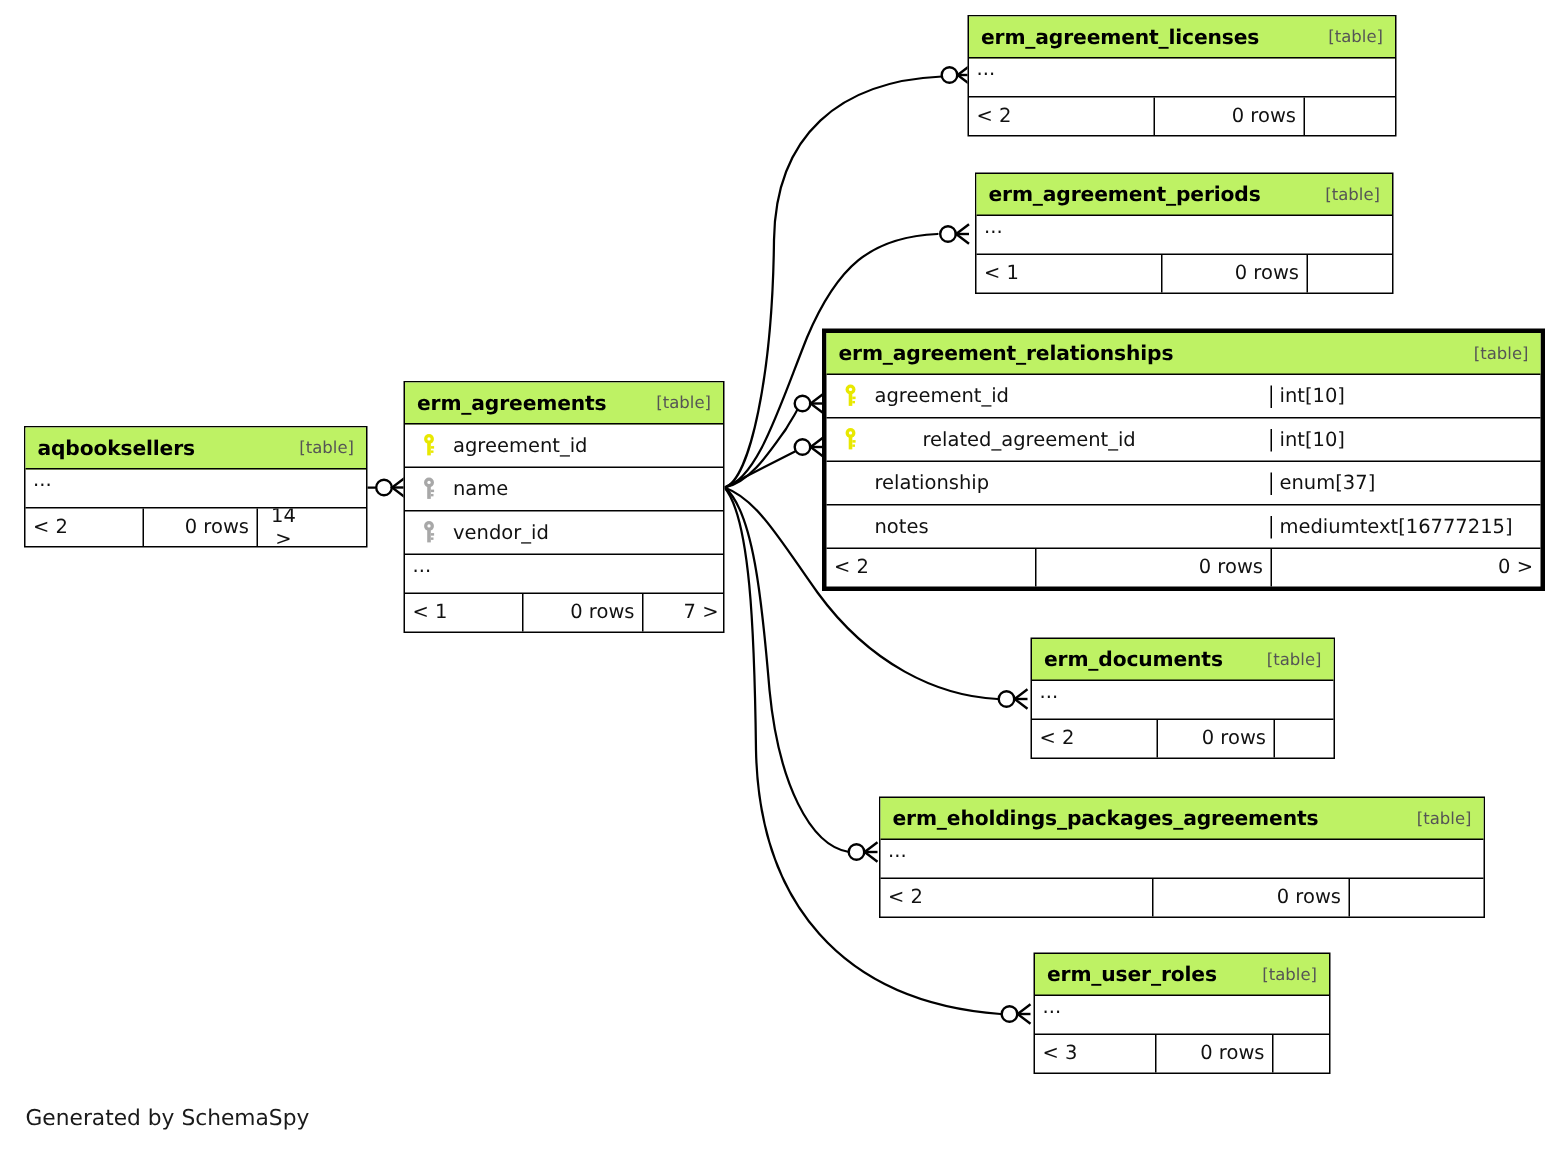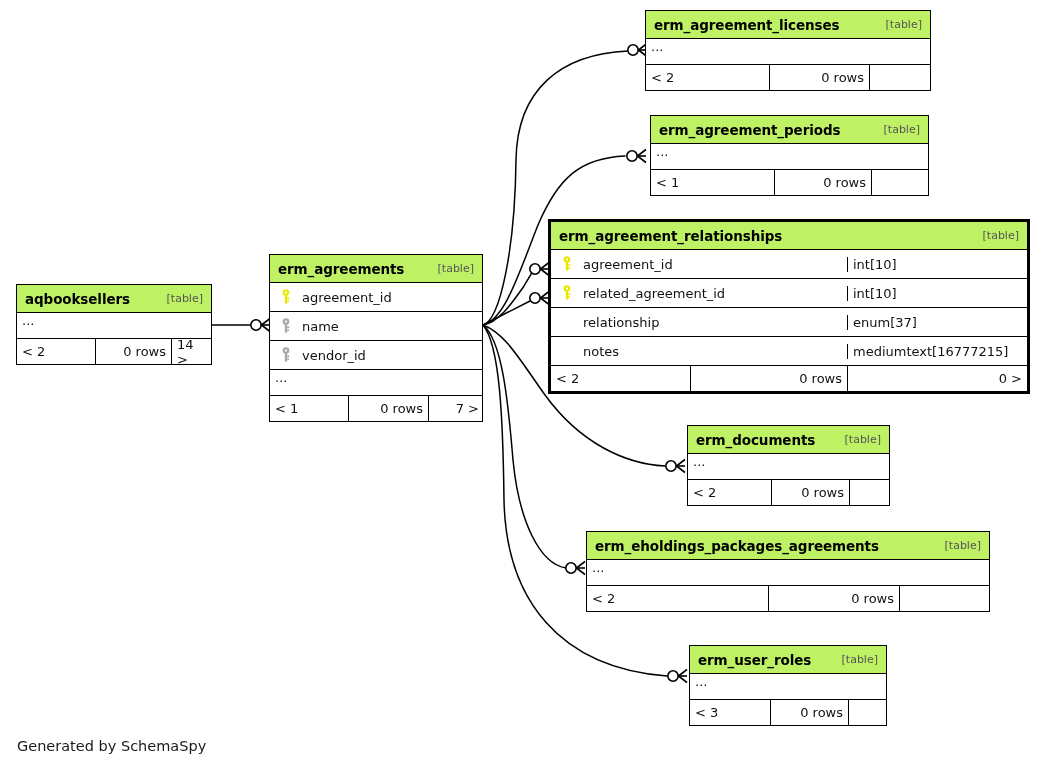--- a/index.html
+++ b/index.html
@@ -183,21 +183,21 @@
     <use href="#crowfoot" x="0" y="0" transform="translate(256,325)"></use>
     <use href="#crowfoot" x="0" y="0" transform="translate(633,50)"></use>
     <use href="#crowfoot" x="0" y="0" transform="translate(632,156)"></use>
     <use href="#crowfoot" x="0" y="0" transform="translate(535,269)"></use>
     <use href="#crowfoot" x="0" y="0" transform="translate(535,298)"></use>
     <use href="#crowfoot" x="0" y="0" transform="translate(671,466)"></use>
     <use href="#crowfoot" x="0" y="0" transform="translate(571,568)"></use>
     <use href="#crowfoot" x="0" y="0" transform="translate(673,676)"></use>
   </svg>
 
-<div class="table-node" style="left: 16px; top: 284px; width: 196px;">
+<div class="table-node" style="left: 16px; top: 284px; width: 229px; text-align: center;">
       <div class="tbl-header">
         <span class="tbl-name">aqbooksellers</span>
         <span class="tbl-kind">[table]</span>
       </div>
       <div class="ellipsis-row">...</div>
       <div class="foot-row">
         <div class="foot-cell fc-left" style="flex: 0 0 78px;">&lt; 2</div>
         <div class="foot-cell fc-right bdr" style="flex: 0 0 76px;">0 rows</div>
         <div class="foot-cell fc-right bdr" style="flex: 0 0 35px;">14 &gt;</div>
       </div>
@@ -286,21 +286,21 @@
               <circle cx="6" cy="3.6" r="1.1" fill="#ffffff"></circle>
               <rect x="4.8" y="5.6" width="2.4" height="9" fill="#e8e800"></rect>
               <rect x="7.2" y="8.4" width="2.2" height="1.7" fill="#e8e800"></rect>
               <rect x="7.2" y="11.3" width="1.8" height="1.6" fill="#e8e800"></rect>
             </svg></span>
           <span class="colname">agreement_id</span>
         </div>
         <div class="type-cell" style="flex: 1 1 auto;">int[10]</div>
       </div>
       <div class="tbl-row">
-        <div class="col-cell" style="flex: 0 0 296px;">
+        <div class="col-cell" style="flex: 0 0 296px; gap: 32px;">
           <span class="key-ico"><svg width="14" height="16" viewBox="0 0 14 16" xmlns="http://www.w3.org/2000/svg">
               <circle cx="6" cy="3.6" r="3.3" fill="#e8e800"></circle>
               <circle cx="6" cy="3.6" r="1.1" fill="#ffffff"></circle>
               <rect x="4.8" y="5.6" width="2.4" height="9" fill="#e8e800"></rect>
               <rect x="7.2" y="8.4" width="2.2" height="1.7" fill="#e8e800"></rect>
               <rect x="7.2" y="11.3" width="1.8" height="1.6" fill="#e8e800"></rect>
             </svg></span>
           <span class="colname">related_agreement_id</span>
         </div>
         <div class="type-cell" style="flex: 1 1 auto;">int[10]</div>
@@ -342,21 +342,21 @@
         <span class="tbl-name">erm_eholdings_packages_agreements</span>
         <span class="tbl-kind">[table]</span>
       </div>
       <div class="ellipsis-row">...</div>
       <div class="foot-row">
         <div class="foot-cell fc-left" style="flex: 0 0 181px;">&lt; 2</div>
         <div class="foot-cell fc-right bdr" style="flex: 0 0 131px;">0 rows</div>
         <div class="foot-cell fc-right bdr" style="flex: 0 0 91px;"></div>
       </div>
     </div>
-    <div class="table-node" style="left: 689px; top: 635px; width: 198px; margin-top: 10px;">
+    <div class="table-node" style="left: 689px; top: 635px; width: 198px;">
       <div class="tbl-header">
         <span class="tbl-name">erm_user_roles</span>
         <span class="tbl-kind">[table]</span>
       </div>
       <div class="ellipsis-row">...</div>
       <div class="foot-row">
         <div class="foot-cell fc-left" style="flex: 0 0 80px;">&lt; 3</div>
         <div class="foot-cell fc-right bdr" style="flex: 0 0 78px;">0 rows</div>
         <div class="foot-cell fc-right bdr" style="flex: 0 0 39px;"></div>
       </div>

